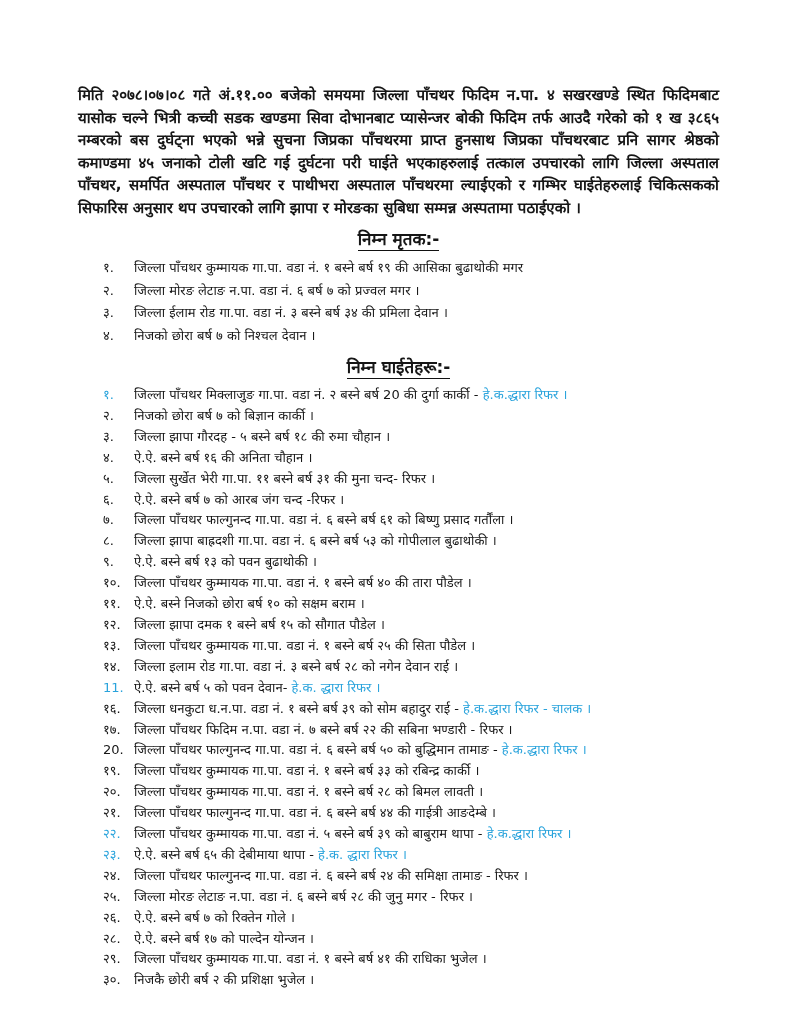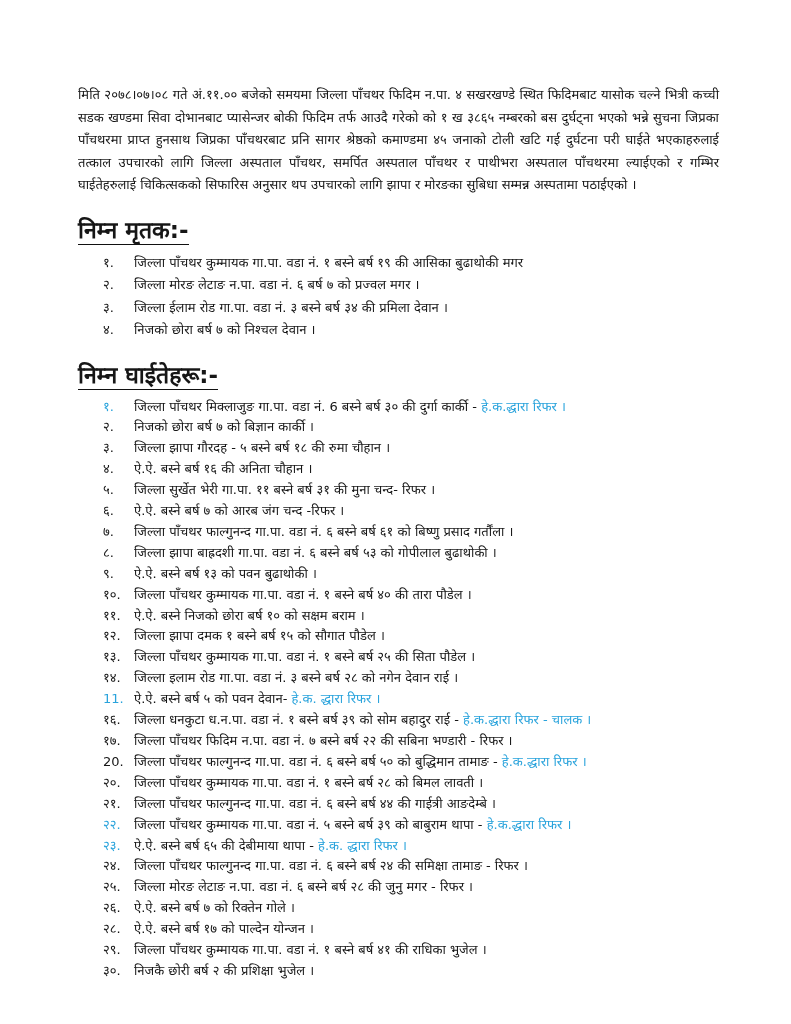--- a/index.html
+++ b/index.html
@@ -14,27 +14,29 @@
   }
   .page {
     box-sizing: border-box;
     width: 791px;
     height: 1024px;
     padding: 84px 72px 0 78px;
     background: #ffffff;
   }
   .intro {
     margin: 0 0 6px 0;
-    font-size: 13px;
+    font-size: 15px;
     line-height: 22.5px;
     text-align: justify;
+    font-weight: bold;
   }
   .heading {
-    margin: 16px 0 7px 0;
-    font-size: 23px;
+    margin: 8px 0 7px 0;
+    text-align: center;
+    font-size: 17px;
     font-weight: bold;
   }
   .heading .underline {
     border-bottom: 1.6px solid #111;
     padding-bottom: 1px;
   }
   .list { margin-left: 25px; }
   .list .row {
     display: flex;
     white-space: nowrap;
@@ -79,21 +81,21 @@
       </div>
     </div>
 
   <h2 class="heading">
     <span class="underline">निम्न घाईतेहरू:-</span>
   </h2>
 
   <div class="list list-injured" id="injured-list">
       <div class="row">
         <span class="num blue">१.</span>
-        <span class="txt"><span>जिल्ला पाँचथर मिक्लाजुङ गा.पा. वडा नं. 6 बस्ने बर्ष ३० की दुर्गा कार्की - </span><span class="blue">हे.क.द्धारा रिफर ।</span></span>
+        <span class="txt"><span>जिल्ला पाँचथर मिक्लाजुङ गा.पा. वडा नं. २ बस्ने बर्ष 20 की दुर्गा कार्की - </span><span class="blue">हे.क.द्धारा रिफर ।</span></span>
       </div>
       <div class="row">
         <span class="num">२.</span>
         <span class="txt"><span>निजको छोरा बर्ष ७ को बिज्ञान कार्की ।</span></span>
       </div>
       <div class="row">
         <span class="num">३.</span>
         <span class="txt"><span>जिल्ला झापा गौरदह - ५ बस्ने बर्ष १८ की रुमा चौहान ।</span></span>
       </div>
       <div class="row">
@@ -150,20 +152,24 @@
       </div>
       <div class="row">
         <span class="num">१७.</span>
         <span class="txt"><span>जिल्ला पाँचथर फिदिम न.पा. वडा नं. ७ बस्ने बर्ष २२ की सबिना भण्डारी - रिफर ।</span></span>
       </div>
       <div class="row">
         <span class="num">20.</span>
         <span class="txt"><span>जिल्ला पाँचथर फाल्गुनन्द गा.पा. वडा नं. ६ बस्ने बर्ष ५० को बुद्धिमान तामाङ - </span><span class="blue">हे.क.द्धारा रिफर ।</span></span>
       </div>
       <div class="row">
+        <span class="num">१९.</span>
+        <span class="txt"><span>जिल्ला पाँचथर कुम्मायक गा.पा. वडा नं. १ बस्ने बर्ष ३३ को रबिन्द्र कार्की ।</span></span>
+      </div>
+      <div class="row">
         <span class="num">२०.</span>
         <span class="txt"><span>जिल्ला पाँचथर कुम्मायक गा.पा. वडा नं. १ बस्ने बर्ष २८ को बिमल लावती ।</span></span>
       </div>
       <div class="row">
         <span class="num">२१.</span>
         <span class="txt"><span>जिल्ला पाँचथर फाल्गुनन्द गा.पा. वडा नं. ६ बस्ने बर्ष ४४ की गाईत्री आङदेम्बे ।</span></span>
       </div>
       <div class="row">
         <span class="num blue">२२.</span>
         <span class="txt"><span>जिल्ला पाँचथर कुम्मायक गा.पा. वडा नं. ५ बस्ने बर्ष ३९ को बाबुराम थापा - </span><span class="blue">हे.क.द्धारा रिफर ।</span></span>

